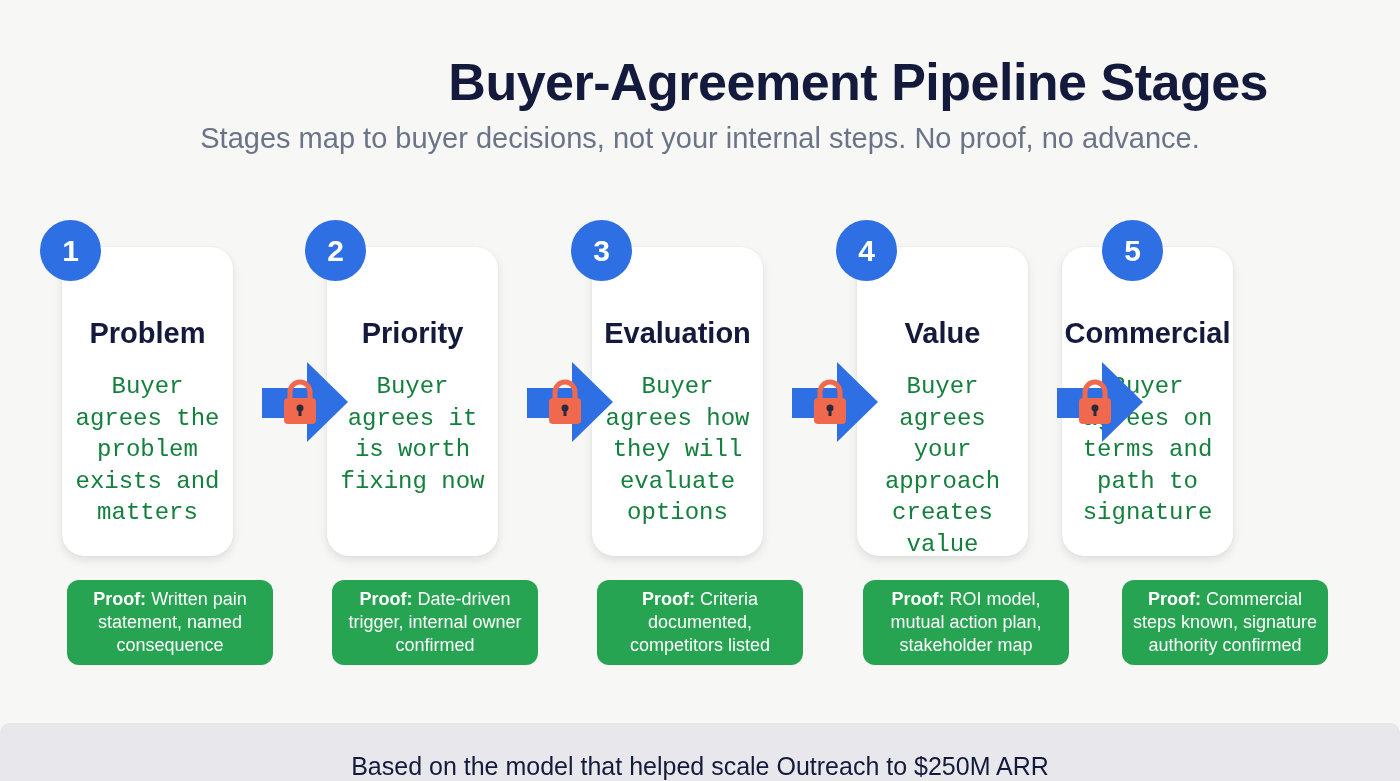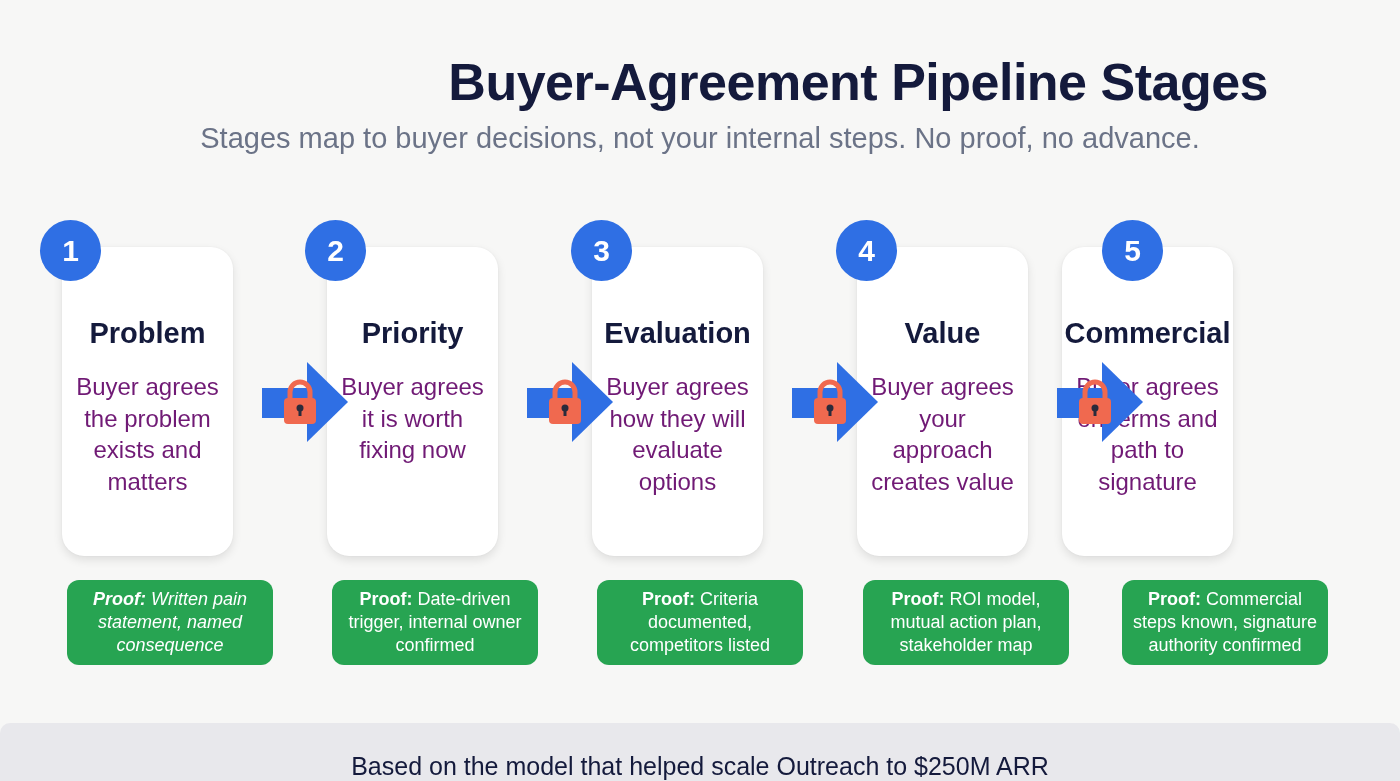--- a/index.html
+++ b/index.html
@@ -22,21 +22,21 @@
       position: absolute; top: 247px; width: 171px; height: 309px;
       background: #ffffff; border-radius: 22px;
       box-shadow: 0 4px 10px rgba(0,0,0,0.10), 0 0 2px rgba(0,0,0,0.05);
     }
     .stage-name {
       position: absolute; top: 70px; left: 0; width: 100%;
       text-align: center; font-size: 29px; font-weight: 700; color: #141a3c;
     }
     .stage-desc {
       position: absolute; top: 124px; left: 10px; right: 10px;
-      text-align: center; font-size: 24px; line-height: 31.5px; color: #701a75;
+      text-align: center; font-size: 24px; line-height: 31.5px; color: #15803d; font-family: Liberation Mono, monospace;
     }
     .badge {
       position: absolute; width: 61px; height: 61px; border-radius: 50%;
       background: #2f6fe4; color: #ffffff; font-size: 30px; font-weight: 700;
       display: flex; align-items: center; justify-content: center;
       top: 220px;
     }
     .connector {
       position: absolute; top: 360px; width: 90px; height: 84px;
     }
@@ -59,21 +59,21 @@
 <body>
 
 <div class="title">Buyer-Agreement Pipeline Stages</div>
 <div class="subtitle">Stages map to buyer decisions, not your internal steps. No proof, no advance.</div>
 
 <div class="stage" style="left:62px;">
   <div class="stage-name">Problem</div>
   <div class="stage-desc">Buyer agrees the problem exists and matters</div>
 </div>
 <div class="badge" style="left:40px;">1</div>
-<div class="proof" style="left:67px;font-style:italic;">
+<div class="proof" style="left:67px;">
   <span><b>Proof:</b> <span>Written pain statement, named consequence</span></span>
 </div>
 
 <div class="stage" style="left:327px;">
   <div class="stage-name">Priority</div>
   <div class="stage-desc">Buyer agrees it is worth fixing now</div>
 </div>
 <div class="badge" style="left:305px;">2</div>
 <div class="proof" style="left:332px;">
   <span><b>Proof:</b> <span>Date-driven trigger, internal owner confirmed</span></span>

